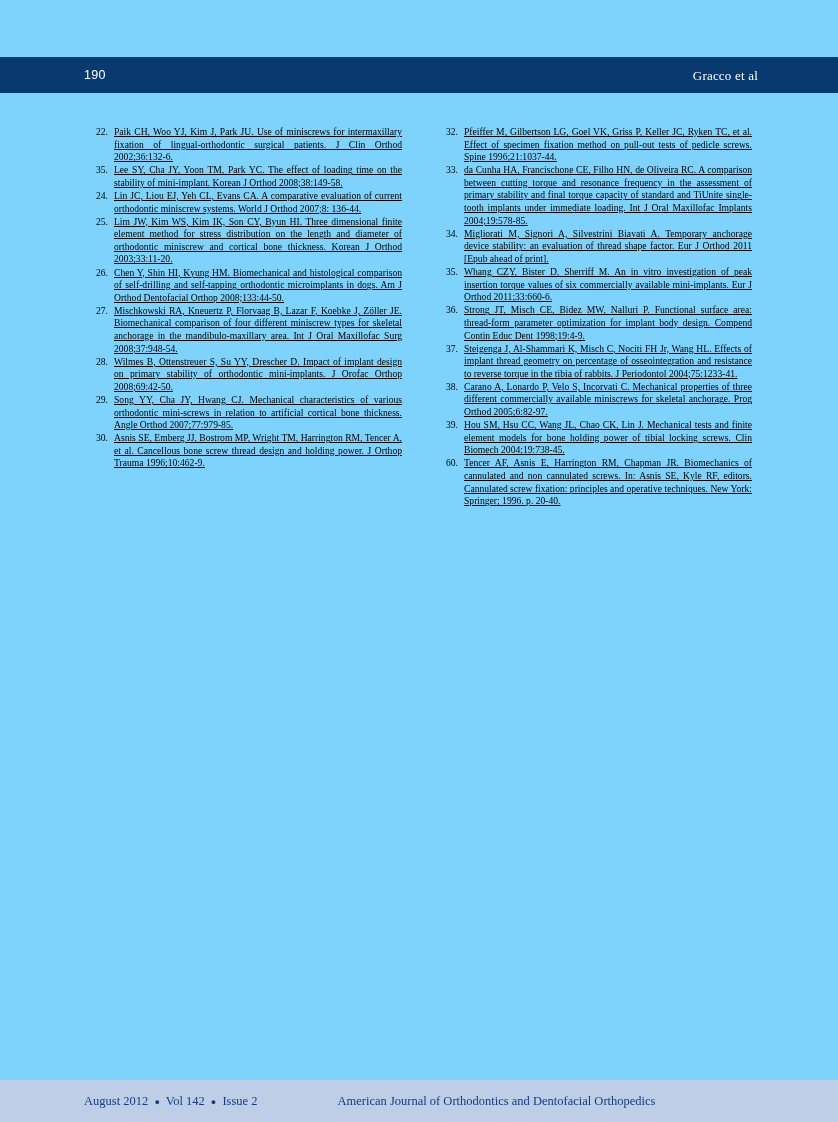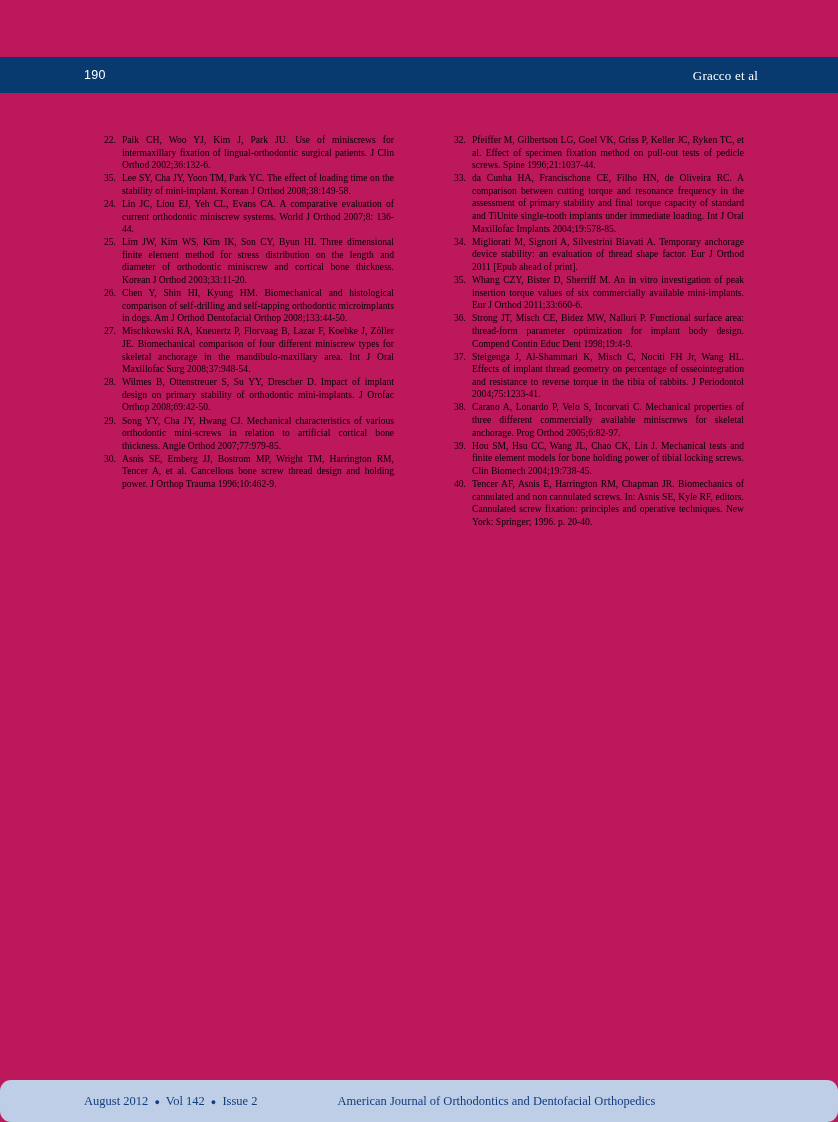--- a/index.html
+++ b/index.html
@@ -10,21 +10,21 @@
     width: 838px;
     height: 1122px;
     background: #ffffff;
     font-family: "Liberation Serif", serif;
     overflow: hidden;
     position: relative;
   }
   .page {
     position: absolute;
     inset: 0;
-    background: #be185d;
+    background: #7dd3fc;
     padding-left: 44px;
   }
 
   
   .header-bar {
     position: absolute;
     left: 0;
     top: 57px;
     width: 838px;
     height: 36px;
@@ -57,22 +57,23 @@
     top: 118px;
     width: 676px;
     display: flex;
     gap: 24px;
   }
   .col {
     width: 326px;
   }
   ol.reflist {
     list-style: none;
-    margin: 16px;
+    margin: 8px;
     padding: 0;
+    text-decoration: underline;
   }
   ol.reflist li {
     position: relative;
     padding-left: 22px;
     margin: 0 0 0.5px 0;
     font-size: 9.6px;
     line-height: 12.6px;
     color: #000000;
     text-align: justify;
     text-justify: inter-word;
@@ -97,21 +98,20 @@
     position: absolute;
     left: 0;
     top: 1080px;
     width: 838px;
     height: 42px;
     background: #bdcee6;
     display: flex;
     align-items: center;
     box-sizing: border-box;
     padding: 0 80px 0 84px;
-    border-radius: 11px;
   }
   .footer-left {
     color: #123d80;
     font-size: 12.5px;
     font-family: "Liberation Serif", serif;
     white-space: nowrap;
   }
   .footer-right {
     color: #123d80;
     font-size: 12.5px;
@@ -206,21 +206,21 @@
         </li>
         <li>
           <span class="refnum">38.</span>
           <span class="reftext">Carano A, Lonardo P, Velo S, Incorvati C. Mechanical properties of three different commercially available miniscrews for skeletal anchorage. Prog Orthod 2005;6:82-97.</span>
         </li>
         <li>
           <span class="refnum">39.</span>
           <span class="reftext">Hou SM, Hsu CC, Wang JL, Chao CK, Lin J. Mechanical tests and finite element models for bone holding power of tibial locking screws. Clin Biomech 2004;19:738-45.</span>
         </li>
         <li>
-          <span class="refnum">40.</span>
+          <span class="refnum">60.</span>
           <span class="reftext">Tencer AF, Asnis E, Harrington RM, Chapman JR. Biomechanics of cannulated and non cannulated screws. In: Asnis SE, Kyle RF, editors. Cannulated screw fixation: principles and operative techniques. New York: Springer; 1996. p. 20-40.</span>
         </li>
       </ol>
     </div>
 
   </div>
 
   <div class="footer-bar">
     <span class="footer-left">
       <span>August 2012</span>

